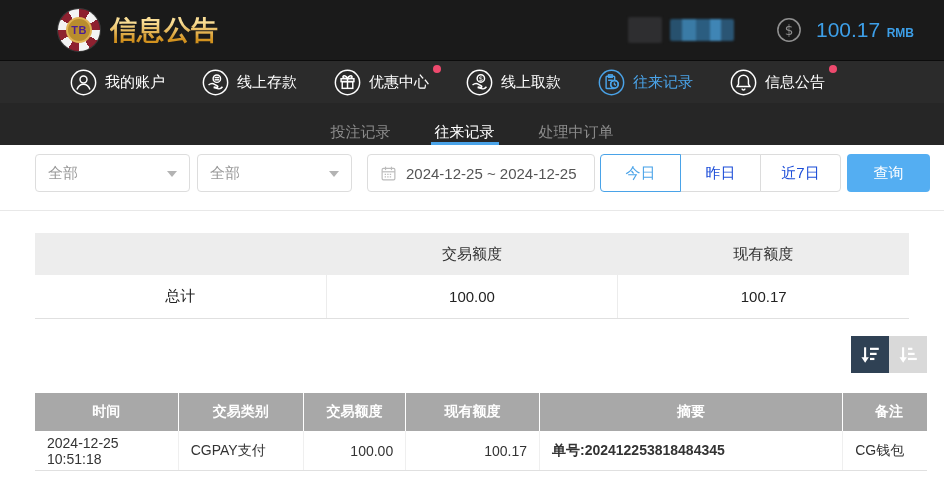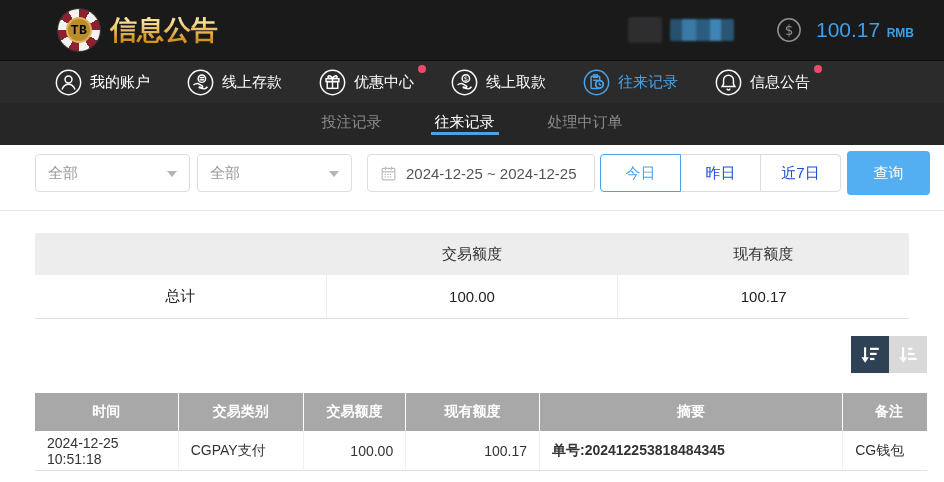--- a/index.html
+++ b/index.html
@@ -7,50 +7,50 @@
     font-family:"Liberation Sans","DejaVu Sans",sans-serif; }
 
   
   .top-header { height:60px; background:#1a1a1a; display:flex; align-items:center;
     justify-content:space-between; padding:0 16px 0 58px; }
   .brand { display:flex; align-items:center; gap:10px; }
   .chip { width:42px; height:42px; border-radius:50%;
     background:conic-gradient(#8e2130 0 30deg,#f3f3f3 30deg 60deg,#8e2130 60deg 90deg,#f3f3f3 90deg 120deg,#8e2130 120deg 150deg,#f3f3f3 150deg 180deg,#8e2130 180deg 210deg,#f3f3f3 210deg 240deg,#8e2130 240deg 270deg,#f3f3f3 270deg 300deg,#8e2130 300deg 330deg,#f3f3f3 330deg 360deg);
     display:flex; align-items:center; justify-content:center; box-shadow:0 0 0 1px #3a3a3a; }
   .chip-inner { width:26px; height:26px; border-radius:50%; background:#b98d2e;
-    border:2px solid #dfb254; color:#000000; font-weight:bold; font-size:13px;
-    display:flex; align-items:center; justify-content:center; letter-spacing:0.5px;font-family:Liberation Mono, monospace; }
+    border:2px solid #dfb254; color:#4c1d95; font-weight:bold; font-size:11px;
+    display:flex; align-items:center; justify-content:center; letter-spacing:0.5px; }
   .brand-text { display:flex; flex-direction:column; line-height:1; }
   .brand-title { font-size:27px; font-weight:bold;
     background:linear-gradient(180deg,#f9dd95 20%,#d2921f 85%);
     -webkit-background-clip:text; background-clip:text; color:transparent; }
   .brand-sub { font-size:11px; color:#d2a23c; letter-spacing:6px; margin-top:1px; padding-left:72px; font-weight:bold; }
   .account { display:flex; align-items:center; gap:14px; padding-right:14px; }
   .censored { display:flex; align-items:center; gap:8px; margin-right:28px; }
   .cens-block { border-radius:2px; filter:blur(1px); }
   .cb1 { width:34px; height:26px; background:#2e2e30; }
   .cb2 { width:64px; height:22px;
     background:linear-gradient(90deg,#27516e 0 18%,#3a7ba6 18% 40%,#2b5d80 40% 62%,#3f85b5 62% 80%,#2a5574 80%); }
   .coin-icon { width:26px; height:26px; }
   .balance-amt { color:#3d9fe8; font-size:21px; }
   .balance-unit { color:#3d9fe8; font-size:12px; font-weight:bold; margin-left:2px; }
 
   
   .nav-bar { height:43px; background:#2b2b2b; border-top:1px solid #0c0c0c;
-    display:flex; align-items:center; padding-left:55px; gap:37px; }
+    display:flex; align-items:center; padding-left:70px; gap:37px; }
   .nav-item { display:flex; align-items:center; gap:8px; color:#fff; font-size:15px;
     position:relative; cursor:pointer; }
   .nav-item.active { color:#4aa3e8; }
   .nav-item svg { width:27px; height:27px; display:block; }
   .nav-badge { position:absolute; top:-4px; right:-12px; width:8px; height:8px;
     border-radius:50%; background:#ee4a6e; }
 
   
-  .sub-tabs { height:42px; background:#262626; display:flex; align-items:center;
-    justify-content:center; gap:45px; }
+  .sub-tabs { height:42px; background:#262626; display:flex; align-items:flex-end;
+    justify-content:center; gap:36px; }
   .sub-tab { display:flex; align-items:center; font-size:15px; color:#8b8b8b;
     border-bottom:3px solid transparent; padding:0 4px; cursor:pointer; }
   .sub-tab.active { color:#fff; border-bottom-color:#4aa3e8; }
 
   
   .filter-row { display:flex; align-items:center; margin:9px 0 0 35px; height:38px; }
   .select-box { width:155px; height:38px; border:1px solid #ddd; border-radius:4px;
     display:flex; align-items:center; padding:0 12px; color:#999; font-size:15px;
     position:relative; background:#fff; }
   .select-box + .select-box { margin-left:7px; }
@@ -61,21 +61,21 @@
     display:flex; align-items:center; gap:9px; padding:0 12px; margin-left:15px;
     color:#555; font-size:15px; background:#fff; }
   .date-box svg { width:17px; height:17px; }
   .btn-group { display:flex; margin-left:5px; }
   .range-btn { width:81px; height:38px; background:#fff; border:1px solid #dcdcdc;
     color:#1d4ed8; font-size:15px; display:flex; align-items:center; justify-content:center;
     margin-left:-1px; cursor:pointer; }
   .range-btn:first-child { border-radius:4px 0 0 4px; margin-left:0; }
   .range-btn:last-child { border-radius:0 4px 4px 0; }
   .range-btn.active { border-color:#4aa3e8; color:#4aa3e8; z-index:2; }
-  .search-btn { width:83px; height:44px; margin-left:6px; background:#54aef2;
+  .search-btn { width:83px; height:38px; margin-left:6px; background:#54aef2;
     border:none; border-radius:4px; color:#fff; font-size:15px; cursor:pointer; }
 
   .divider { margin-top:18px; border:none; border-top:1px solid #e8e8e8; }
 
   
   .summary { margin:22px 35px 0; }
   .summary-head { display:flex; background:#ededed; height:42px; }
   .summary-head div { flex:1; display:flex; align-items:center; justify-content:center;
     color:#333; font-size:15px; }
   .summary-row { display:flex; height:44px; border-bottom:1px solid #e0e0e0; }

